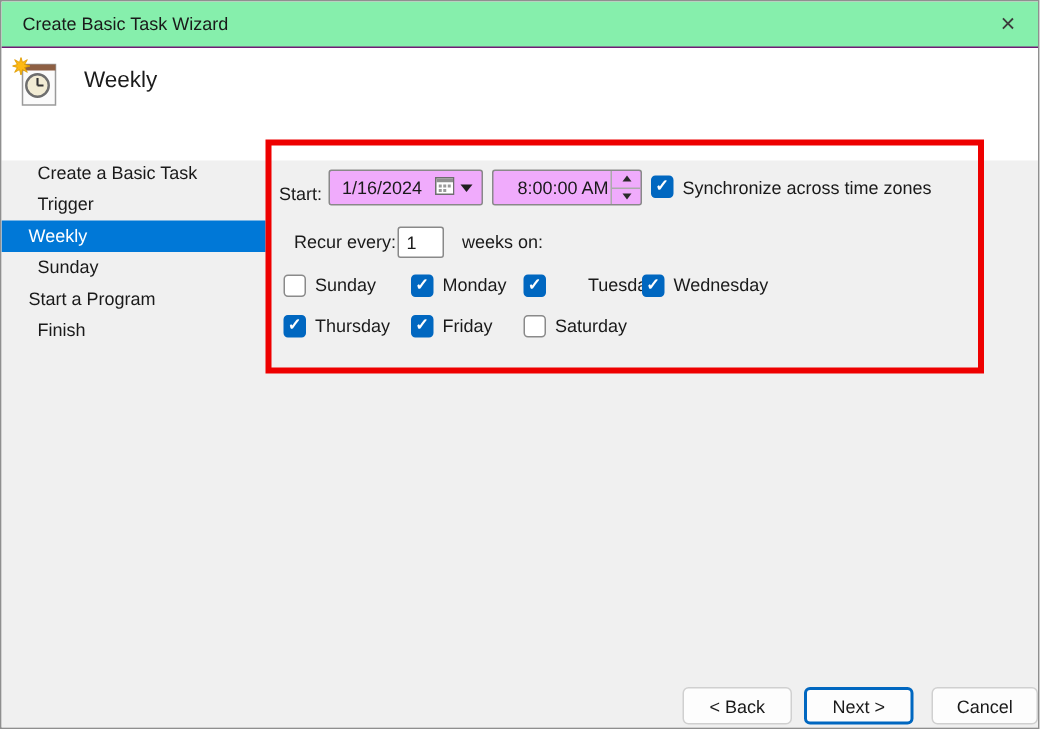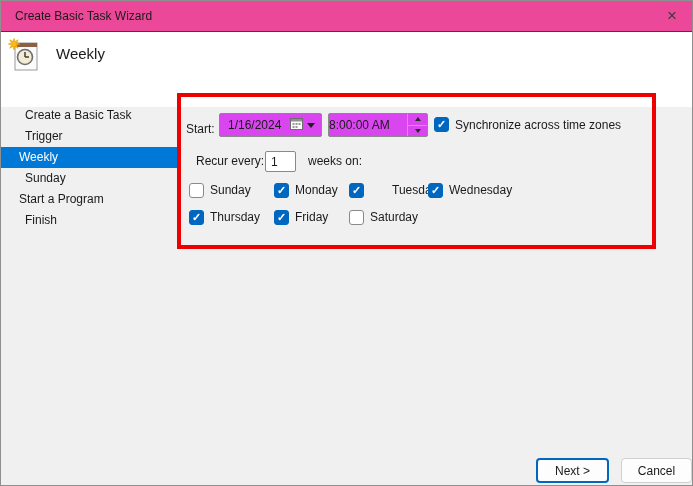--- a/index.html
+++ b/index.html
@@ -2,44 +2,44 @@
 <html><head>
 <meta charset="utf-8">
 <style>
   html,body { margin:0; padding:0; background:#d6d6d6; font-family:"Liberation Sans",sans-serif; }
   .window {
     position:relative; width:693px; height:486px; margin:0;
     background:#ffffff; border:1px solid #8f8f8f; box-sizing:border-box;
     overflow:hidden; font-size:12px; color:#1a1a1a;
   }
   
-  .titlebar { position:absolute; left:0; top:0; right:0; height:30px; background:#ec4899; border-bottom:1px solid #701a75; }
+  .titlebar { position:absolute; left:0; top:0; right:0; height:30px; background:#86efac; border-bottom:1px solid #701a75; }
   .titlebar .title { position:absolute; left:14px; top:0; height:30px; line-height:30px; font-size:12px; }
   .close-btn { position:absolute; right:8px; top:3px; width:24px; height:24px; display:flex; align-items:center; justify-content:center; font-size:17px; color:#3c3c3c; cursor:default; }
   
   .header { position:absolute; left:0; top:31px; right:0; height:75px; background:#ffffff; }
   .task-icon { position:absolute; left:7px; top:5px; }
   .header-title { position:absolute; left:55px; top:13px; font-size:15px; color:#1b1b1b; }
   
   .bodyarea { position:absolute; left:0; top:106px; right:0; bottom:0; background:#f0f0f0; }
   
   .sidebar { position:absolute; left:0; top:104px; width:176px; }
   .side-item { height:21px; line-height:21px; padding-left:24px; white-space:nowrap; }
   .side-item.indent { padding-left:18px; }
   .side-item.active { background:#0078d7; color:#ffffff; }
   
   .annotation-rect { position:absolute; left:176px; top:92px; width:479px; height:156px; border:4px solid #ee0000; box-sizing:border-box; pointer-events:none; z-index:5; }
   
   .lbl { position:absolute; height:24px; line-height:24px; white-space:nowrap; }
-  .field { position:absolute; background:#d946ef; border:1px solid #898989; border-radius:2px; box-sizing:border-box; display:flex; align-items:center; }
+  .field { position:absolute; background:#f0abfc; border:1px solid #898989; border-radius:2px; box-sizing:border-box; display:flex; align-items:center; }
   .date-field { left:218px; top:112px; width:103px; height:24px; padding-left:8px; }
   .date-text { flex:1; }
   .cal-wrap { display:flex; align-items:center; gap:4px; padding-right:6px; }
   .tri-down { width:0; height:0; border-left:4px solid transparent; border-right:4px solid transparent; border-top:5px solid #1f1f1f; }
-  .time-field { left:327px; top:112px; width:100px; height:24px; padding-left:0; }
+  .time-field { left:327px; top:112px; width:100px; height:24px; padding-left:16px; }
   .spinner { margin-left:auto; width:19px; align-self:stretch; border-left:1px solid #ababab; display:flex; flex-direction:column; }
   .spin-cell { flex:1; display:flex; align-items:center; justify-content:center; }
   .spin-cell.up { border-bottom:1px solid #ababab; }
   .tri-up-s { width:0; height:0; border-left:3px solid transparent; border-right:3px solid transparent; border-bottom:4px solid #2a2a2a; }
   .tri-down-s { width:0; height:0; border-left:3px solid transparent; border-right:3px solid transparent; border-top:4px solid #2a2a2a; }
   .checkbox { width:15px; height:15px; box-sizing:border-box; border:1px solid #8a8a8a; border-radius:3px; background:#ffffff; position:relative; flex:0 0 15px; }
   .checkbox.checked { background:#0067c0; border-color:#0067c0; }
   .checkbox.checked::after { content:"✓"; position:absolute; left:0; top:0; width:13px; height:13px; line-height:13px; text-align:center; color:#ffffff; font-size:11px; font-weight:bold; }
   .sync-cb { position:absolute; left:433px; top:116px; }
   .sync-label { left:454px; top:112px; }
@@ -154,16 +154,17 @@
   </div>
   <div class="day pos-d5">
     <span class="checkbox checked"></span>
     <span>Friday</span>
   </div>
   <div class="day pos-d6">
     <span class="checkbox"></span>
     <span>Saturday</span>
   </div>
 
+  <div class="btn btn-back">&lt; Back</div>
   <div class="btn btn-next">Next &gt;</div>
   <div class="btn btn-cancel">Cancel</div>
 
 </div>
 
 </body></html>

